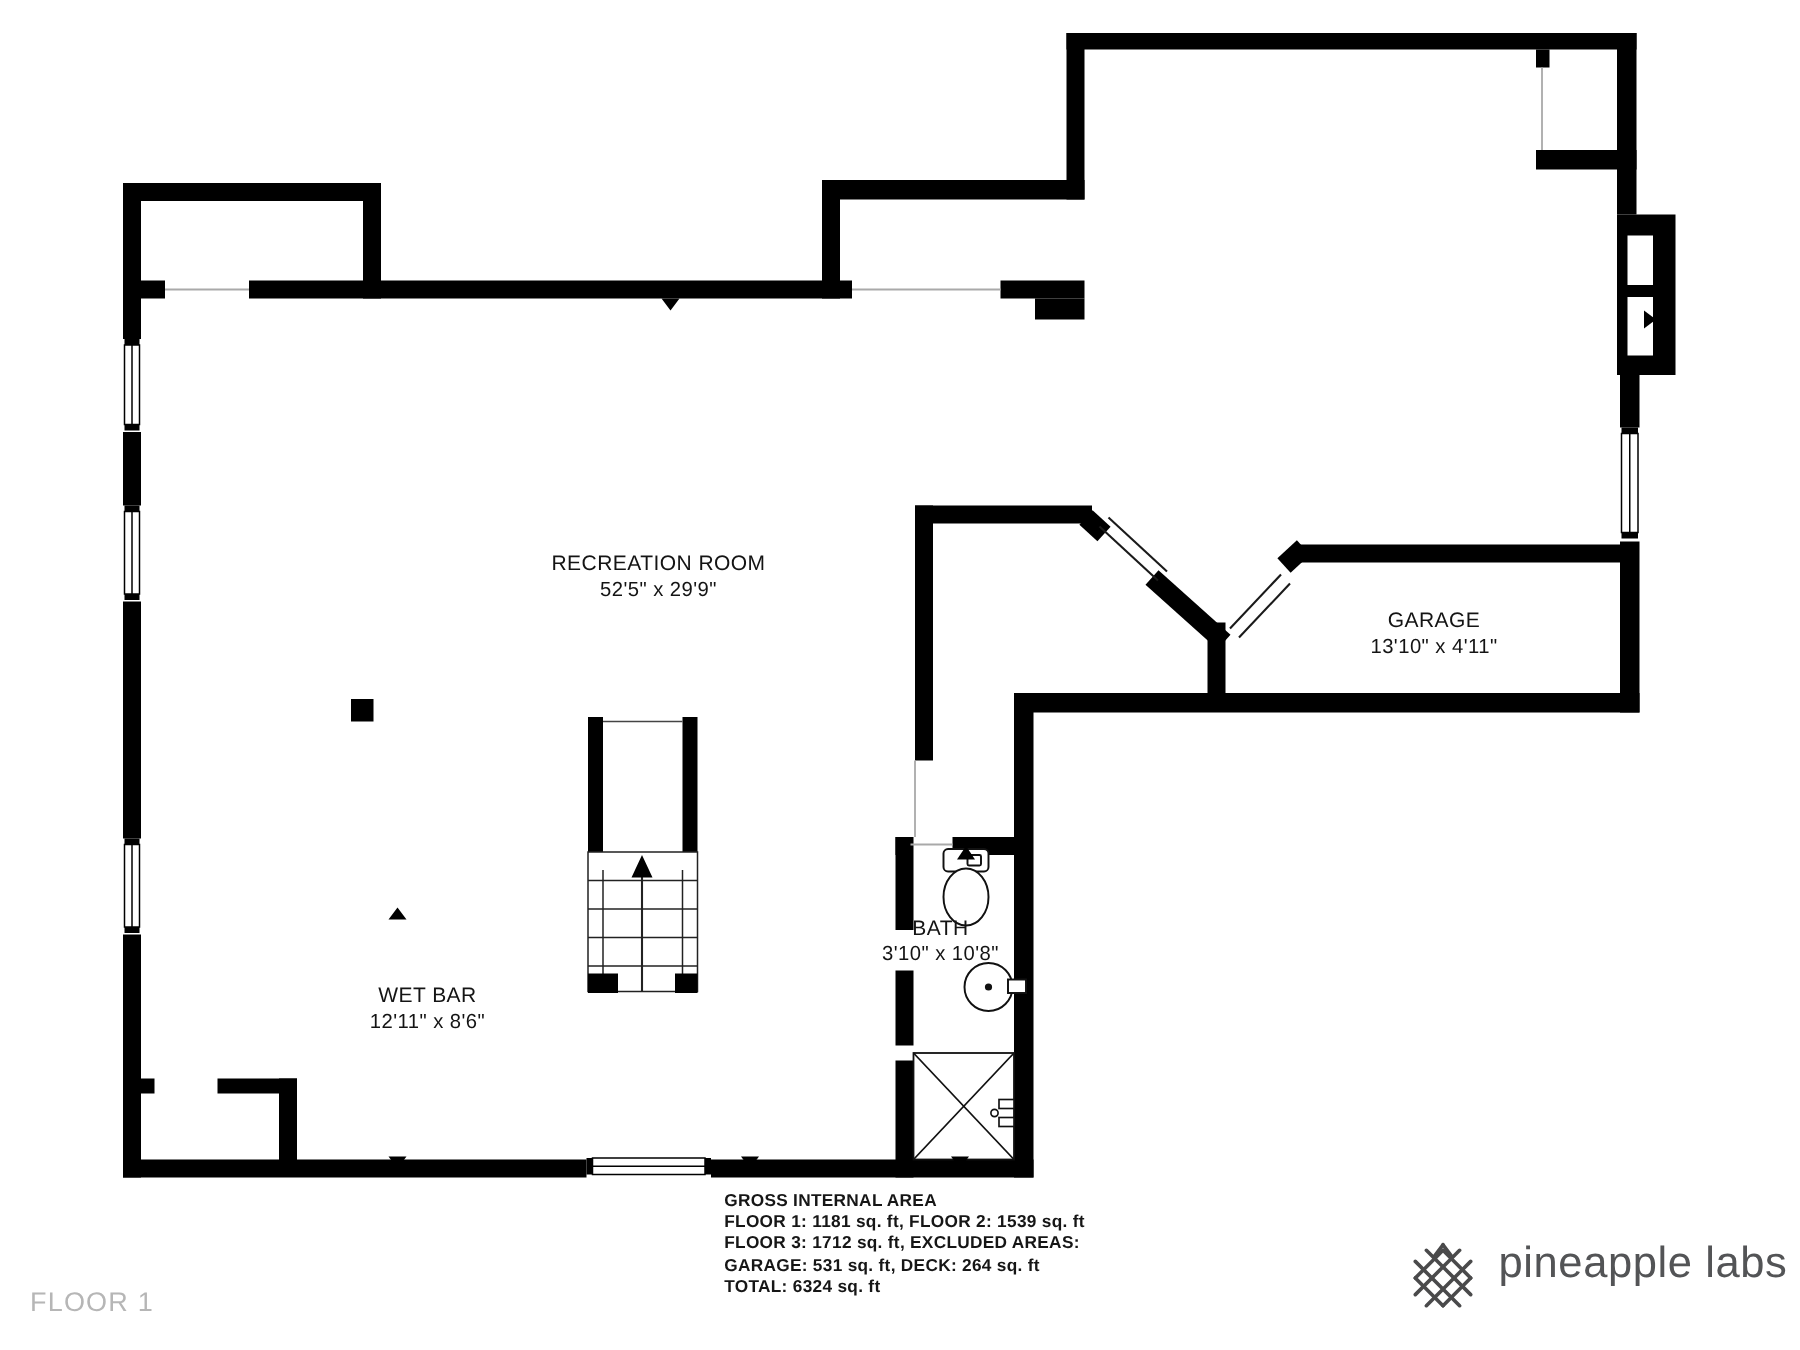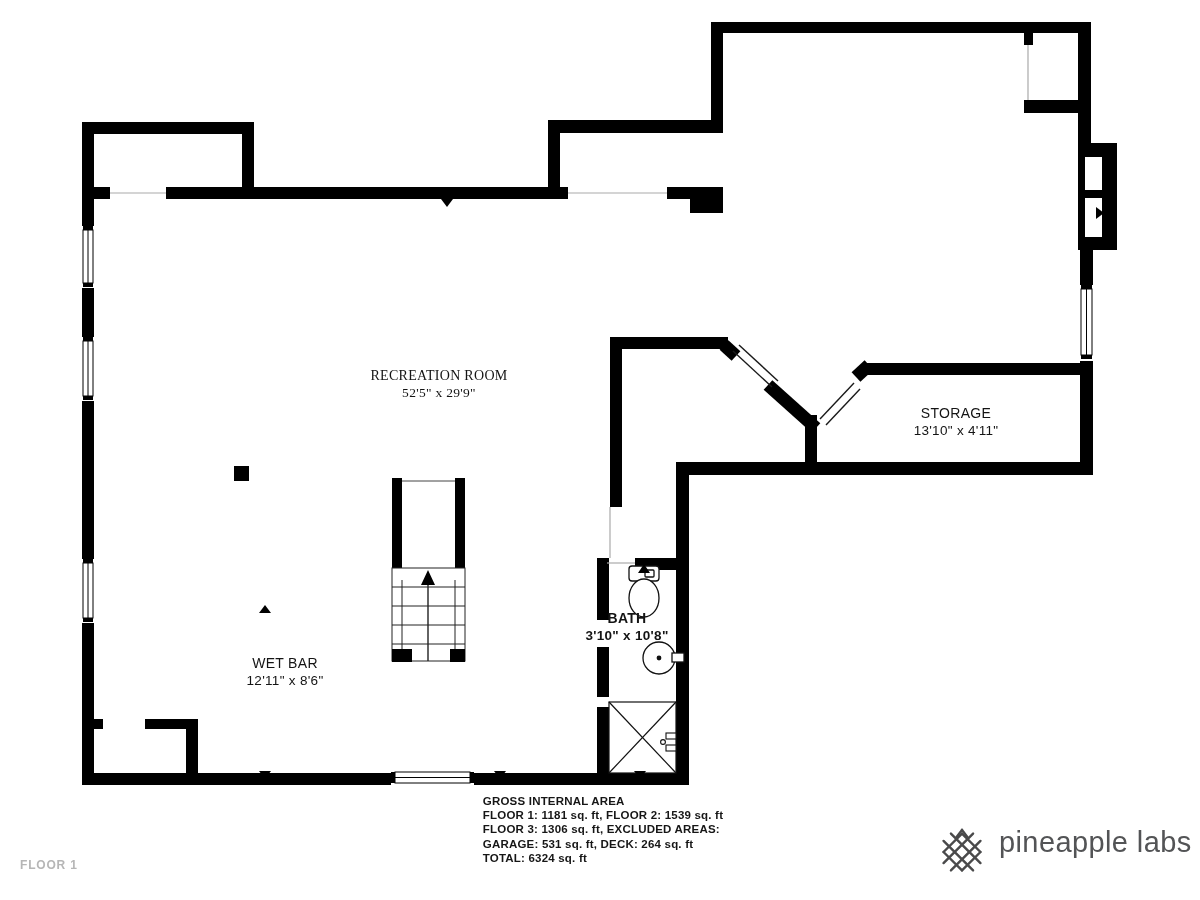--- a/index.html
+++ b/index.html
@@ -5,22 +5,22 @@
   html,body{margin:0;padding:0;background:#ffffff;}
   body{font-family:"Liberation Sans", sans-serif;}
   .page{position:relative;width:1200px;height:900px;background:#fff;overflow:hidden;}
   .plan-svg{position:absolute;left:0;top:0;}
   .room-label{position:absolute;transform:translate(-50%,-50%);text-align:center;
     color:#141414;font-size:14px;line-height:17px;letter-spacing:.3px;white-space:nowrap;}
   .room-label .dims{font-size:13.5px;}
   .footer-block{position:absolute;left:603px;top:794px;transform:translateX(-50%);
     text-align:left;color:#161616;font-size:11.5px;font-weight:bold;line-height:14.2px;
     letter-spacing:.2px;white-space:nowrap;}
-  .floor-tag{position:absolute;left:20px;top:858px;color:#b6b6b6;font-size:12px;
-    letter-spacing:.8px;font-weight:bold;}
+  .floor-tag{position:absolute;left:20px;top:858px;color:#b6b6b6;font-size:18px;
+    letter-spacing:.8px;}
   .brand{position:absolute;left:938px;top:826px;display:flex;gap:13px;}
   .brand-text{color:#535456;font-size:29px;letter-spacing:.4px;white-space:nowrap;}
 </style>
 </head>
 <body>
 
 <div class="page">
 
   <svg class="plan-svg" width="1200" height="900" viewBox="0 0 1200 900">
 
@@ -165,41 +165,41 @@
       <polygon points="259,613 271,613 265,605"></polygon>
       <polygon points="638,573 650,573 644,564"></polygon>
       <polygon points="637,348 649,348 643,340"></polygon>
       <polygon points="962,374 974,374 968,366"></polygon>
       <polygon points="1096,207 1096,219 1104,213"></polygon>
       <polygon points="622,438 622,450 614,444"></polygon>
       <polygon points="85,213 85,225 93,219"></polygon>
     </g>
   </svg>
 
-  <div class="room-label" style="left:439px;top:384px;font-family:Liberation Serif, serif;">
+  <div class="room-label" style="left:439px;top:384px;">
     <div>RECREATION ROOM</div>
     <div class="dims">52'5" x 29'9"</div>
   </div>
   <div class="room-label" style="left:956px;top:422px;">
-    <div>STORAGE</div>
+    <div>GARAGE</div>
     <div class="dims">13'10" x 4'11"</div>
   </div>
-  <div class="room-label" style="left:627px;top:627px;font-weight:bold;">
+  <div class="room-label" style="left:627px;top:627px;">
     <div>BATH</div>
     <div class="dims">3'10" x 10'8"</div>
   </div>
   <div class="room-label" style="left:241px;top:672px;margin-left:44px;">
     <div>WET BAR</div>
     <div class="dims">12'11" x 8'6"</div>
   </div>
 
   <div class="footer-block">
     <div>GROSS INTERNAL AREA</div>
     <div>FLOOR 1: 1181 sq. ft, FLOOR 2: 1539 sq. ft</div>
-    <div>FLOOR 3: 1306 sq. ft, EXCLUDED AREAS:</div>
+    <div>FLOOR 3: 1712 sq. ft, EXCLUDED AREAS:</div>
     <div>GARAGE: 531 sq. ft, DECK: 264 sq. ft</div>
     <div>TOTAL: 6324 sq. ft</div>
   </div>
 
   <div class="floor-tag">FLOOR 1</div>
 
   <div class="brand">
     <svg width="48" height="52" viewBox="0 0 52 52">
       <g stroke="#4a4a4b" stroke-width="2.6" stroke-linecap="round" fill="none">
         <line x1="6" y1="26" x2="26" y2="6"></line>

